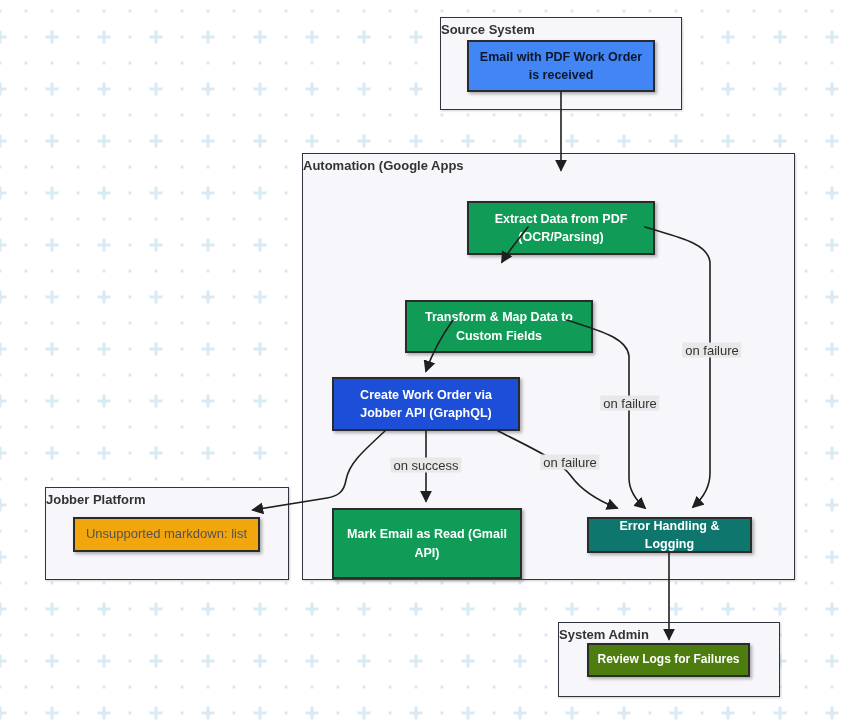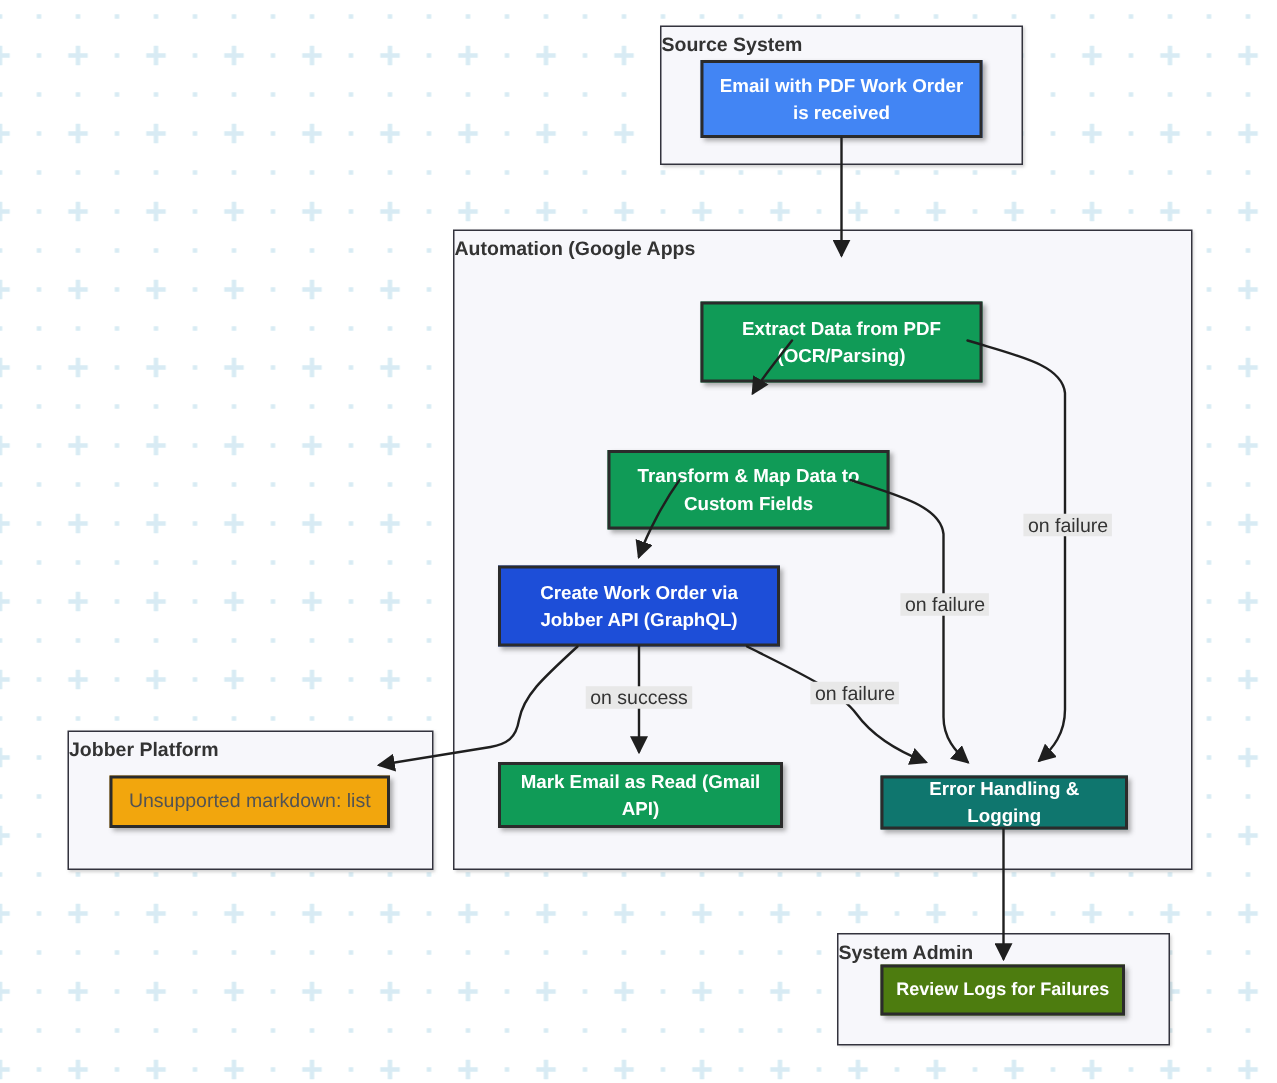--- a/index.html
+++ b/index.html
@@ -36,21 +36,21 @@
     position:absolute;z-index:2;box-sizing:border-box;
     border:2px solid var(--node-border);
     display:flex;align-items:center;justify-content:center;text-align:center;
     font-size:12.5px;font-weight:700;line-height:1.45;padding:2px 8px;
     box-shadow:2px 2px 3px rgba(80,80,80,.45);
   }
   #n-email{left:467px;top:40px;width:188px;height:52px;}
   #n-extract{left:467px;top:173px;width:188px;height:54px;margin-top:28px;}
   #n-transform{left:405px;top:267px;width:188px;height:53px;margin-top:33px;}
   #n-create{left:332px;top:377px;width:188px;height:54px;}
-  #n-mark{left:332px;top:508px;width:190px;height:44px;}
+  #n-mark{left:332px;top:508px;width:190px;height:71px;}
   #n-error{left:587px;top:517px;width:165px;height:36px;}
   #n-unsupported{left:73px;top:517px;width:187px;height:35px;font-weight:400;font-size:13px;}
   #n-review{left:587px;top:643px;width:163px;height:34px;white-space:nowrap;font-size:12px;}
   
   #edges{position:absolute;left:0;top:0;z-index:3;pointer-events:none;}
   #edges path{fill:none;stroke:var(--edge);stroke-width:1.6;stroke-linecap:round;stroke-linejoin:round;}
   #edges .arrowhead{fill:var(--edge);stroke:none;}
   
   .elabel{
     position:absolute;z-index:4;transform:translate(-50%,-50%);
@@ -86,21 +86,21 @@
   <div class="container" id="c-automation">
     <div class="ctitle">Automation (Google Apps</div>
   </div>
   <div class="container" id="c-jobber">
     <div class="ctitle">Jobber Platform</div>
   </div>
   <div class="container" id="c-admin">
     <div class="ctitle">System Admin</div>
   </div>
 
-  <div class="node" id="n-email" style="background: rgb(66, 133, 244); color: #ffffff;">Email with PDF Work Order is received</div>
+  <div class="node" id="n-email" style="background: rgb(66, 133, 244); color: #0f172a;">Email with PDF Work Order is received</div>
   <div class="node" id="n-extract" style="background: rgb(16, 155, 87); color: rgb(255, 255, 255);">Extract Data from PDF (OCR/Parsing)</div>
   <div class="node" id="n-transform" style="background: rgb(16, 155, 87); color: rgb(255, 255, 255);">Transform &amp; Map Data to Custom Fields</div>
   <div class="node" id="n-create" style="background: #1d4ed8; color: rgb(255, 255, 255);">Create Work Order via Jobber API (GraphQL)</div>
   <div class="node" id="n-mark" style="background: rgb(16, 155, 87); color: rgb(255, 255, 255);">Mark Email as Read (Gmail API)</div>
   <div class="node" id="n-error" style="background: #0f766e; color: rgb(255, 255, 255);">Error Handling &amp; Logging</div>
   <div class="node" id="n-unsupported" style="background: rgb(242, 166, 13); color: rgb(83, 83, 83);">Unsupported markdown: list</div>
   <div class="node" id="n-review" style="background: #4d7c0f; color: rgb(255, 255, 255);">Review Logs for Failures</div>
 
   <svg id="edges" width="851" height="722">
     <defs>

